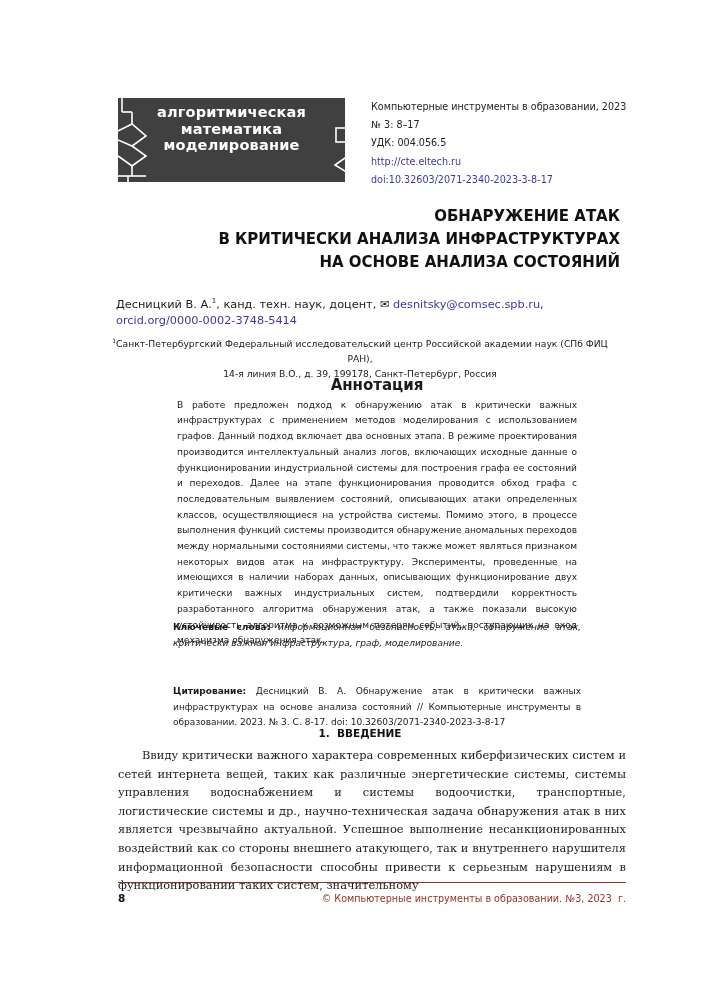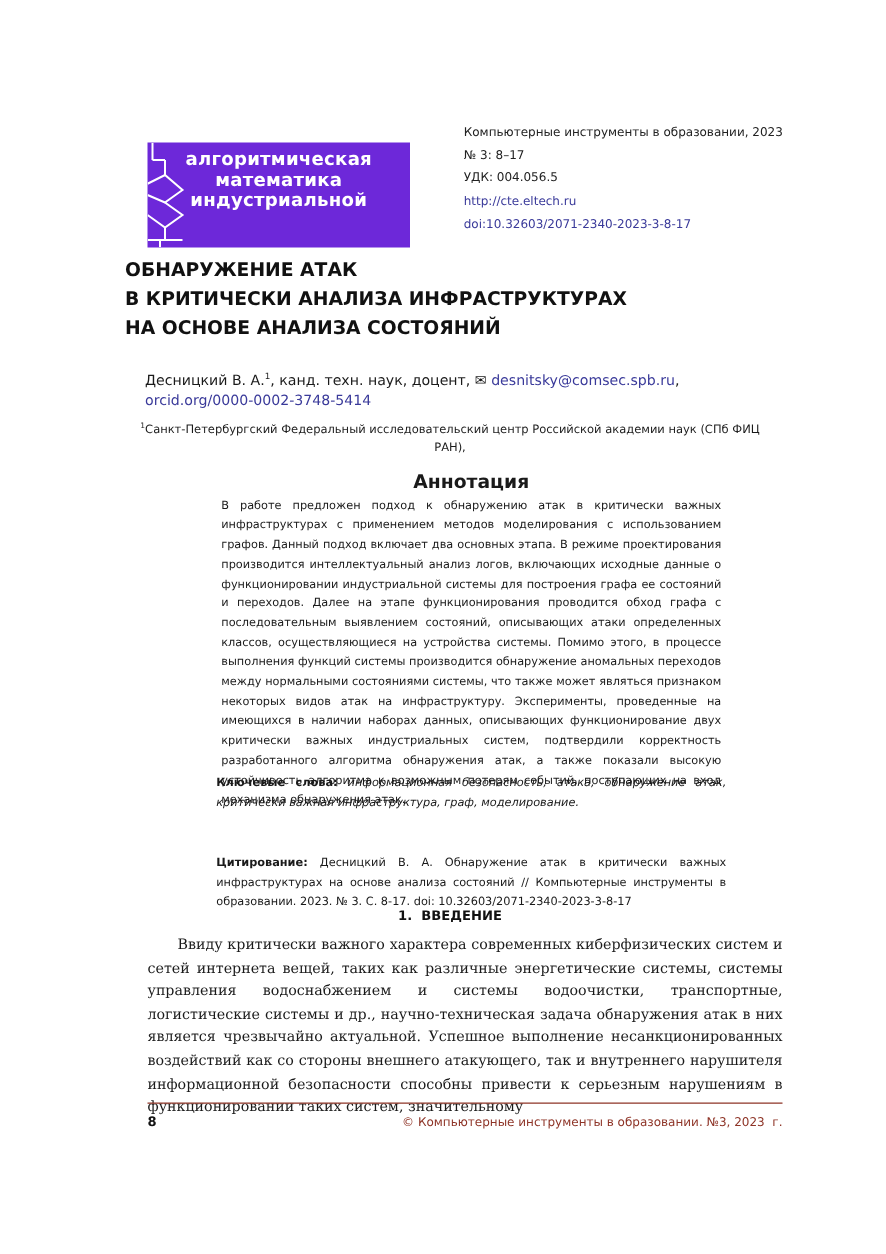--- a/index.html
+++ b/index.html
@@ -1,27 +1,27 @@
 <!DOCTYPE html>
 <html><head>
 <meta charset="utf-8">
 <style>
   html, body { margin: 0; padding: 0; background: #ffffff; }
   body { width: 709px; height: 1003px; position: relative; overflow: hidden;
          font-family: "DejaVu Sans", sans-serif; color: #1a1a1a; }
-  .logo { position: absolute; left: 118px; top: 114px; width: 210px; height: 84px;
-          background: #6d28d9; overflow: hidden; }
+  .logo { position: absolute; left: 118px; top: 98px; width: 227px; height: 84px;
+          background: #404040; overflow: hidden; }
   .logo svg.deco { position: absolute; left: 0; top: 0; }
   .logo-text { position: absolute; left: 0; right: 0; top: 6px; text-align: center;
                color: #ffffff; font-family: "DejaVu Sans", sans-serif; font-weight: bold;
                font-size: 14.5px; line-height: 16.5px; letter-spacing: 0.2px; }
   .meta { position: absolute; left: 371px; top: 98px; font-size: 9.6px; line-height: 18.2px;
           font-family: "DejaVu Sans", sans-serif; color: #222; }
   .meta .link { color: #3a3a9a; }
-  .title { position: absolute; left: 100px; width: 520px; top: 205px; text-align: left;
+  .title { position: absolute; left: 100px; width: 520px; top: 205px; text-align: right;
            font-family: "DejaVu Sans", sans-serif; font-weight: bold; font-size: 15px;
            line-height: 23px; color: #111; }
   .authors { position: absolute; left: 116px; width: 520px; top: 293px; text-align: left;
              font-size: 11.3px; line-height: 16px; color: #1a1a1a; }
   .authors .link { color: #3a3a9a; }
   .authors sup { font-size: 7px; }
   .affil { position: absolute; left: 110px; width: 500px; top: 333px; text-align: center;
            font-size: 9.2px; line-height: 15px; color: #1a1a1a; }
   .affil sup { font-size: 6px; }
   .abstract { position: absolute; left: 173px; width: 408px; top: 378px;
@@ -58,21 +58,21 @@
       <line x1="14" y1="68" x2="14" y2="78"></line>
       <line x1="0" y1="78" x2="28" y2="78"></line>
       <line x1="10" y1="78" x2="10" y2="84"></line>
       <rect x="218" y="30" width="12" height="14"></rect>
       <polyline points="230,58 217,67 230,75"></polyline>
     </g>
   </svg>
   <div class="logo-text">
     <div>алгоритмическая</div>
     <div>математика</div>
-    <div>индустриальной</div>
+    <div>моделирование</div>
   </div>
 </div>
 
 <div class="meta">
   <div>Компьютерные инструменты в образовании, 2023</div>
   <div>№ 3: 8–17</div>
   <div>УДК: 004.056.5</div>
   <div class="link">http://cte.eltech.ru</div>
   <div class="link">doi:10.32603/2071-2340-2023-3-8-17</div>
 </div>
@@ -86,20 +86,21 @@
 <div class="authors">
   <div>
     <span>Десницкий В. А.</span><sup>1</sup><span>, канд. техн. наук, доцент, </span><span>✉</span>
     <span class="link">desnitsky@comsec.spb.ru</span><span>,</span>
   </div>
   <div><span class="link">orcid.org/0000-0002-3748-5414</span></div>
 </div>
 
 <div class="affil">
   <div><sup>1</sup><span>Санкт-Петербургский Федеральный исследовательский центр Российской академии наук (СПб ФИЦ РАН),</span></div>
+  <div>14-я линия В.О., д. 39, 199178, Санкт-Петербург, Россия</div>
 </div>
 
 <div class="abstract">
   <h3>Аннотация</h3>
   <p lang="ru" style="hyphens:auto;">В работе предложен подход к обнаружению атак в критически важных инфраструктурах с применением методов моделирования с использованием графов. Данный подход включает два основных этапа. В режиме проектирования производится интеллектуальный анализ логов, включающих исходные данные о функционировании индустриальной системы для построения графа ее состояний и переходов. Далее на этапе функционирования проводится обход графа с последовательным выявлением состояний, описывающих атаки определенных классов, осуществляющиеся на устройства системы. Помимо этого, в процессе выполнения функций системы производится обнаружение аномальных переходов между нормальными состояниями системы, что также может являться признаком некоторых видов атак на инфраструктуру. Эксперименты, проведенные на имеющихся в наличии наборах данных, описывающих функционирование двух критически важных индустриальных систем, подтвердили корректность разработанного алгоритма обнаружения атак, а также показали высокую устойчивость алгоритма к возможным потерям событий, поступающих на вход механизма обнаружения атак.</p>
 </div>
 
 <div class="keywords" lang="ru" style="hyphens:auto;">
   <b>Ключевые слова:</b><i> информационная безопасность, атака, обнаружение атак, критически важная инфраструктура, граф, моделирование.</i>
 </div>

